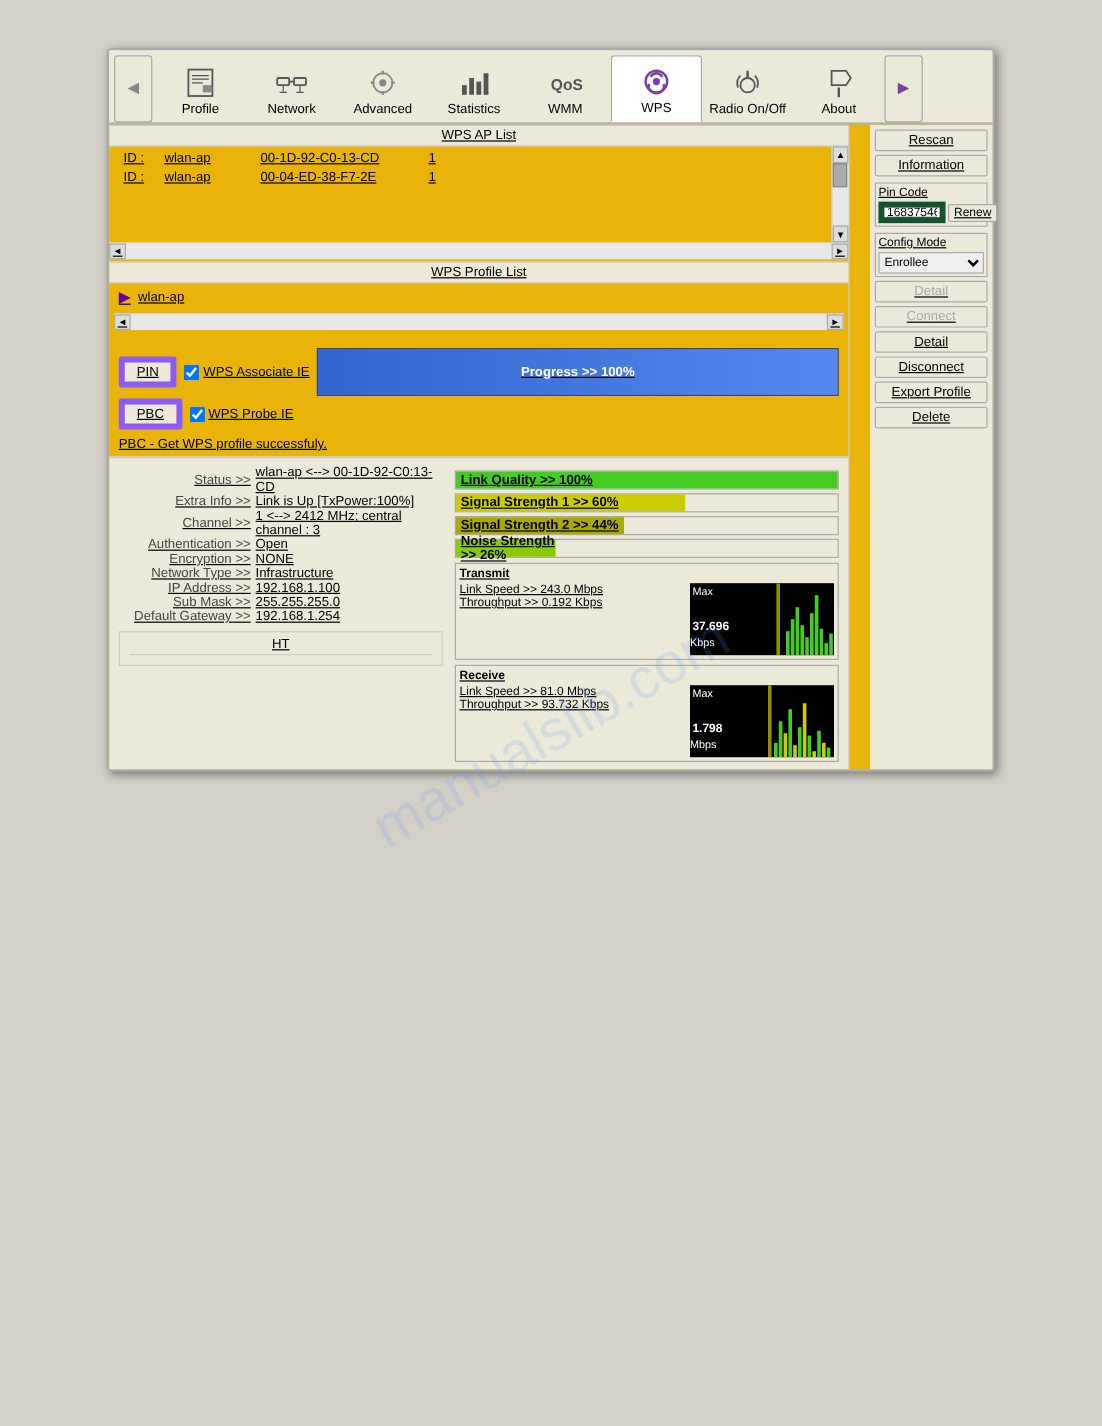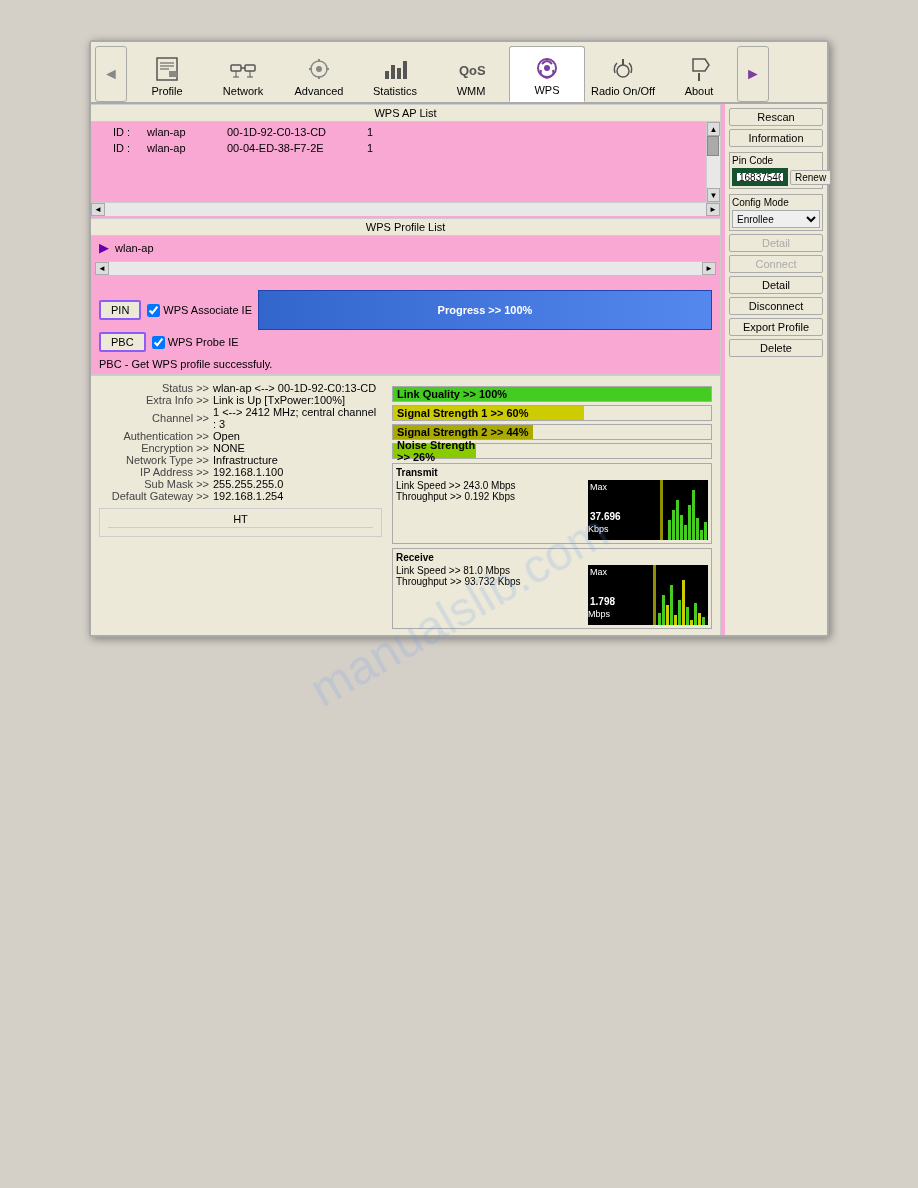--- a/index.html
+++ b/index.html
@@ -70,24 +70,25 @@
     }
     .toolbar-tab .tab-icon {
       width: 28px;
       height: 28px;
       display: flex;
       align-items: center;
       justify-content: center;
     }
     
     .content-area {
-      background: #f9a8d4;
+      background: #eab308;
       border-top: 1px solid #aaa;
       display: flex;
-      gap: 4px;
+      gap: 17px;
+      text-decoration: underline;
     }
     .main-panel {
       flex: 1;
       padding: 0;
       border-right: 1px solid #ccc;
     }
     .side-panel {
       width: 102px;
       padding: 4px;
       display: flex;
@@ -99,21 +100,21 @@
       text-align: center;
       background: #ece9d8;
       border-bottom: 1px solid #ccc;
       border-top: 1px solid #ccc;
       padding: 2px;
       font-size: 11px;
       color: #000;
     }
     
     .ap-list-area {
-      padding: 2px 18px;
+      padding: 2px 8px;
       min-height: 80px;
       position: relative;
     }
     .ap-row {
       display: flex;
       align-items: center;
       padding: 2px 4px;
       font-size: 11px;
       gap: 10px;
     }
@@ -188,21 +189,21 @@
     
     .btn-row {
       display: flex;
       gap: 6px;
       padding: 4px 8px;
       align-items: center;
     }
     .btn-small {
       padding: 2px 10px;
       background: #ece9d8;
-      border: 2px solid #8b5cf6;
+      border: 5px solid #8b5cf6;
       border-radius: 2px;
       cursor: pointer;
       font-size: 11px;
       min-width: 40px;
       text-align: center;
     }
     .checkbox-label {
       display: flex;
       align-items: center;
       gap: 3px;

